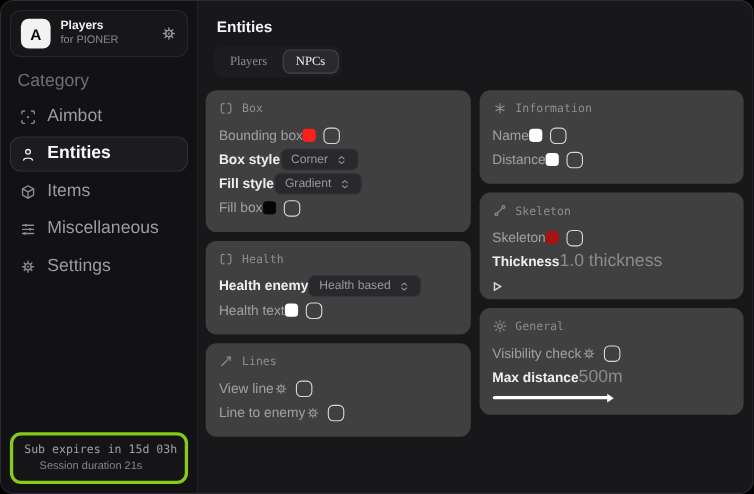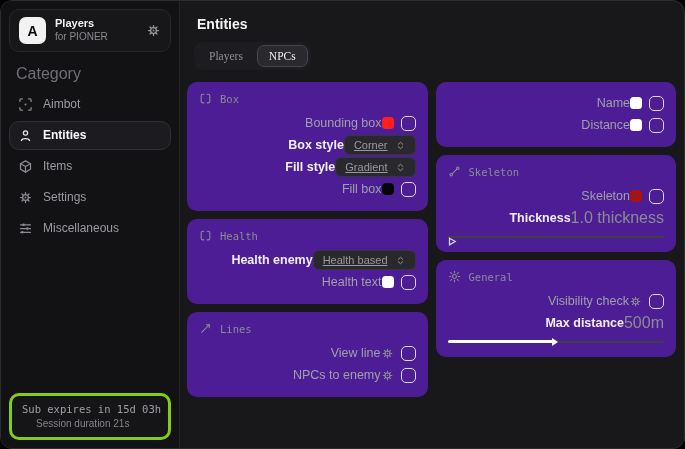--- a/index.html
+++ b/index.html
@@ -35,24 +35,24 @@
     background: #f2f2f2; color: #0b0b0d;
     display: flex; align-items: center; justify-content: center;
     font-weight: 700; font-size: 14px;
   }
   .brand-text { flex: 1; line-height: 1.25; }
   .brand-name { font-size: 11px; font-weight: 700; color: #f0f0f2; }
   .brand-sub  { font-size: 10px; color: #8a8a90; }
   .brand .icn { color: #97979d; }
   .cat-label { margin: 13px 7px 5px; font-size: 16px; color: #6f6f76; }
   .nav-item {
-    display: flex; gap: 10px;
+    display: flex; align-items: center; gap: 10px;
     padding: 6px 8px; margin: 2px 0;
     border-radius: 10px; border: 1px solid transparent;
-    color: #9b9ba2; font-size: 12px; cursor: default;
+    color: #9b9ba2; font-size: 16px; cursor: default;
   }
   .nav-item .icn { color: #8b8b92; }
   .nav-item.active {
     background: #1c1c20; border-color: #2f2f35;
     color: #fafafa; font-weight: 600;
   }
   .nav-item.active .icn { color: #e8e8ea; }
   .side-spacer { flex: 1; }
   .status-box {
     border: 3px solid #84cc16; border-radius: 10px;
@@ -73,46 +73,46 @@
   .tab {
     font-family: Liberation Serif, serif;
     font-size: 11.5px; color: #8f8f96;
     padding: 4px 11px; border-radius: 7px;
     background: transparent; border: 1px solid transparent; cursor: default;
   }
   .tab.active { background: #29292e; border-color: #47474d; color: #f0f0f2; }
   .columns { display: flex; gap: 8px; margin-top: 12px; }
   .col { width: 242px; display: flex; flex-direction: column; gap: 8px; }
   .card {
-    background: #4c1d95; border-radius: 10px;
+    background: #404040; border-radius: 10px;
     padding: 10px 12px 11px;
   }
   .card-head {
     display: flex; align-items: center; gap: 8px;
     color: #8c8c93; margin-bottom: 7px;
     font-family: "DejaVu Sans Mono", monospace; font-size: 10.5px;
   }
   .row {
-    display: flex; justify-content: flex-end; align-items: center;
+    display: flex; justify-content: flex-start; align-items: center;
     min-height: 22px; padding: 1px 0;
   }
   .rlabel { font-size: 12.5px; color: #a0a0a7; }
   .rlabel.strong { color: #efeff2; font-weight: 700; }
   .rctrl { display: flex; align-items: center; gap: 7px; }
   .rvalue { font-size: 16px; color: #8b8b92; }
   .swatch { width: 12px; height: 12px; border-radius: 3.5px; display: inline-block; }
   .swatch.dark { border: 1px solid #09090b; background: #050506; }
   .checkbox {
     width: 15px; height: 15px; border-radius: 5px;
     border: 1.5px solid #d9d9dd; display: inline-block; background: transparent;
   }
   .dropdown {
     display: inline-flex; align-items: center; gap: 7px;
     background: #29292d; border: 1px solid #36363b; border-radius: 6px;
-    padding: 3px 9px; font-size: 11px; color: #98989f; cursor: default; text-decoration: underline;
+    padding: 3px 9px; font-size: 11px; color: #98989f; cursor: default;
   }
   .gear-btn { color: #8d8d94; display: inline-flex; }
   .icn { display: inline-flex; }
   .icn svg { display: block; }
   .slider { position: relative; height: 9px; margin-top: 3px; }
   .slider-track {
     position: absolute; left: 0; right: 0; top: 3.5px; height: 2px;
     background: #3e3e44; border-radius: 2px;
   }
   .slider-fill {
@@ -179,37 +179,37 @@
             <svg viewBox="0 0 24 24" fill="none" stroke="currentColor" stroke-width="2" stroke-linecap="round" stroke-linejoin="round" width="15" height="15">
               <path d="M12 3l8 4.5v9L12 21l-8-4.5v-9z"></path>
               <path d="M12 12l8-4.5M12 12L4 7.5M12 12v9"></path>
             </svg>
           </span>
           <span>Items</span>
         </div>
         <div class="nav-item">
           <span class="icn">
             <svg viewBox="0 0 24 24" fill="none" stroke="currentColor" stroke-width="2" stroke-linecap="round" stroke-linejoin="round" width="15" height="15">
-              <circle cx="12" cy="12" r="4.6"></circle>
-              <circle cx="12" cy="12" r="1.5" fill="currentColor" stroke="none"></circle>
-              <path d="M16.8 12H20M7.2 12H4M12 7.2V4M12 16.8V20M15.4 15.4l2.2 2.2M8.6 8.6L6.4 6.4M15.4 8.6l2.2-2.2M8.6 15.4l-2.2 2.2"></path>
-            </svg>
-          </span>
-          <span>Settings</span>
-        </div>
-        <div class="nav-item">
-          <span class="icn">
-            <svg viewBox="0 0 24 24" fill="none" stroke="currentColor" stroke-width="2" stroke-linecap="round" stroke-linejoin="round" width="15" height="15">
               <path d="M4 6h16M4 12h16M4 18h16"></path>
               <circle cx="9" cy="6" r="1.9" fill="currentColor" stroke="none"></circle>
               <circle cx="15" cy="12" r="1.9" fill="currentColor" stroke="none"></circle>
               <circle cx="7" cy="18" r="1.9" fill="currentColor" stroke="none"></circle>
             </svg>
           </span>
           <span>Miscellaneous</span>
+        </div>
+        <div class="nav-item">
+          <span class="icn">
+            <svg viewBox="0 0 24 24" fill="none" stroke="currentColor" stroke-width="2" stroke-linecap="round" stroke-linejoin="round" width="15" height="15">
+              <circle cx="12" cy="12" r="4.6"></circle>
+              <circle cx="12" cy="12" r="1.5" fill="currentColor" stroke="none"></circle>
+              <path d="M16.8 12H20M7.2 12H4M12 7.2V4M12 16.8V20M15.4 15.4l2.2 2.2M8.6 8.6L6.4 6.4M15.4 8.6l2.2-2.2M8.6 15.4l-2.2 2.2"></path>
+            </svg>
+          </span>
+          <span>Settings</span>
         </div>
       </nav>
 
     <div class="side-spacer"></div>
 
     <div class="status-box">
       <div class="status-line1">Sub expires in 15d 03h</div>
       <div class="status-line2">Session duration 21s</div>
     </div>
   </aside>
@@ -326,38 +326,46 @@
                       <circle cx="12" cy="12" r="4.6"></circle>
                       <circle cx="12" cy="12" r="1.5" fill="currentColor" stroke="none"></circle>
                       <path d="M16.8 12H20M7.2 12H4M12 7.2V4M12 16.8V20M15.4 15.4l2.2 2.2M8.6 8.6L6.4 6.4M15.4 8.6l2.2-2.2M8.6 15.4l-2.2 2.2"></path>
                     </svg>
                   </span>
                 </span>
                 <span class="checkbox"></span>
               </span>
             </div>
             <div class="row">
-              <span class="rlabel">NPCs to enemy</span>
+              <span class="rlabel">Line to enemy</span>
               <span class="rctrl">
                 <span class="gear-btn">
                   <span class="icn">
                     <svg viewBox="0 0 24 24" fill="none" stroke="currentColor" stroke-width="2" stroke-linecap="round" stroke-linejoin="round" width="13" height="13">
                       <circle cx="12" cy="12" r="4.6"></circle>
                       <circle cx="12" cy="12" r="1.5" fill="currentColor" stroke="none"></circle>
                       <path d="M16.8 12H20M7.2 12H4M12 7.2V4M12 16.8V20M15.4 15.4l2.2 2.2M8.6 8.6L6.4 6.4M15.4 8.6l2.2-2.2M8.6 15.4l-2.2 2.2"></path>
                     </svg>
                   </span>
                 </span>
                 <span class="checkbox"></span>
               </span>
             </div>
           </section>
         </div>
       <div class="col" id="col-right">
           <section class="card">
+            <div class="card-head">
+              <span class="icn">
+                <svg viewBox="0 0 24 24" fill="none" stroke="currentColor" stroke-width="2" stroke-linecap="round" stroke-linejoin="round" width="13" height="13">
+                  <path d="M12 4v16M5.1 8l13.8 8M18.9 8L5.1 16"></path>
+                </svg>
+              </span>
+              <span>Information</span>
+            </div>
             <div class="row">
               <span class="rlabel">Name</span>
               <span class="rctrl">
                 <span class="swatch" style="background: rgb(255, 255, 255);"></span>
                 <span class="checkbox"></span>
               </span>
             </div>
             <div class="row">
               <span class="rlabel">Distance</span>
               <span class="rctrl">

